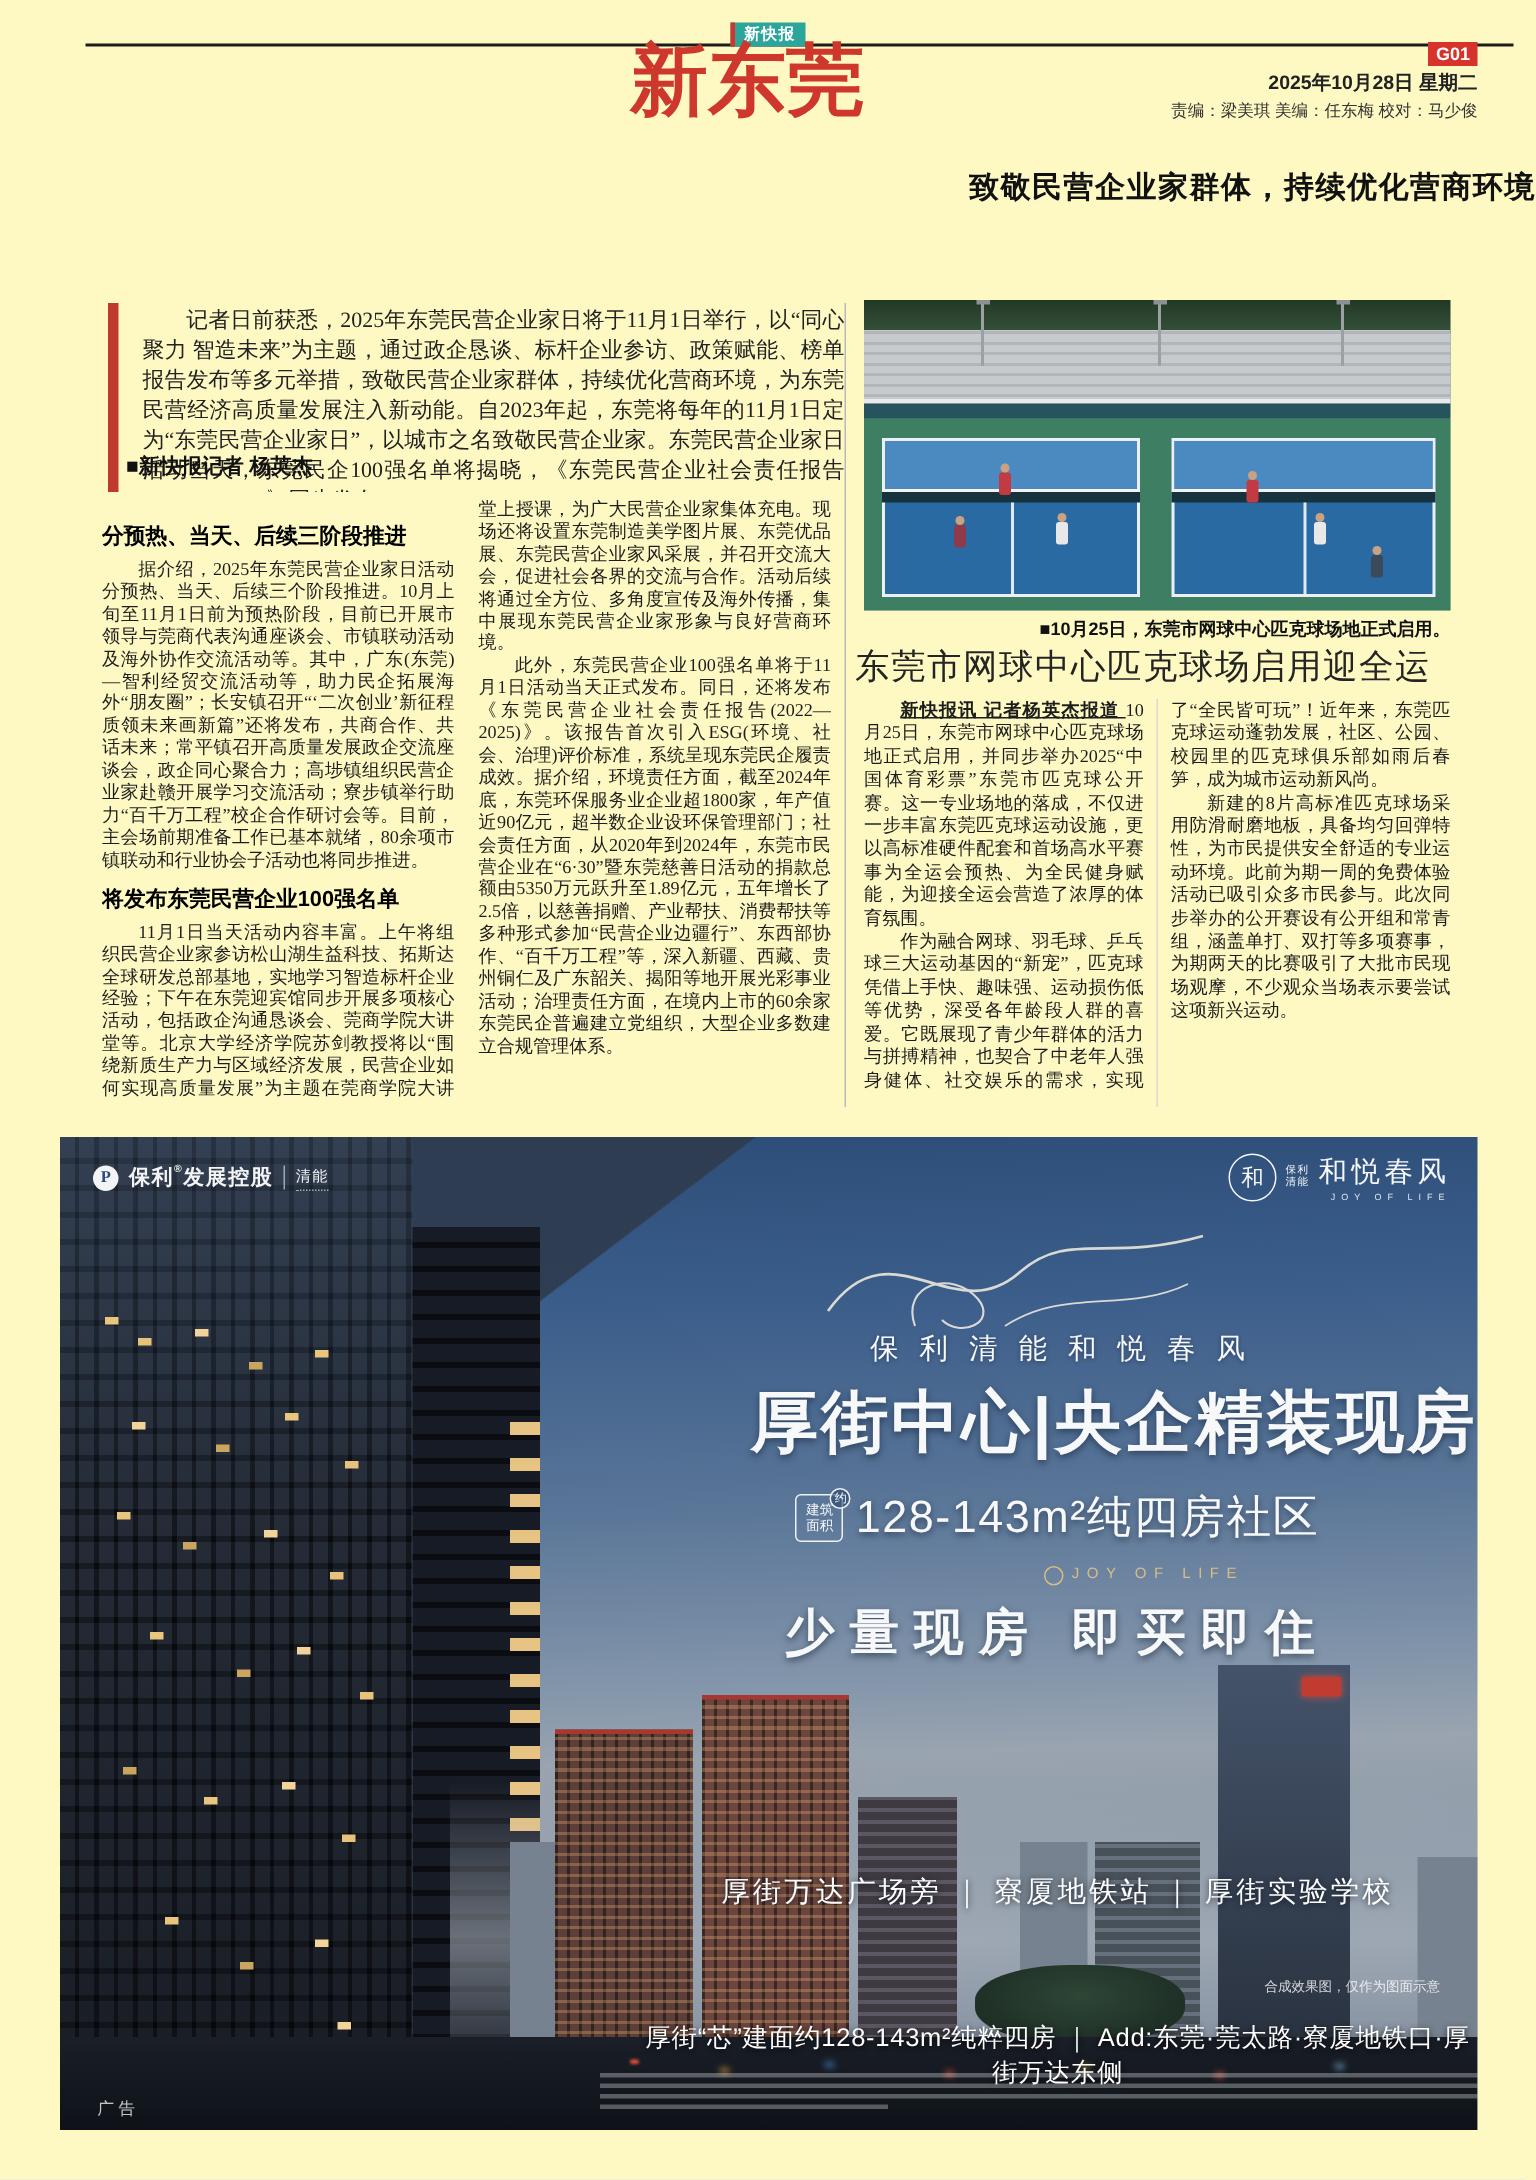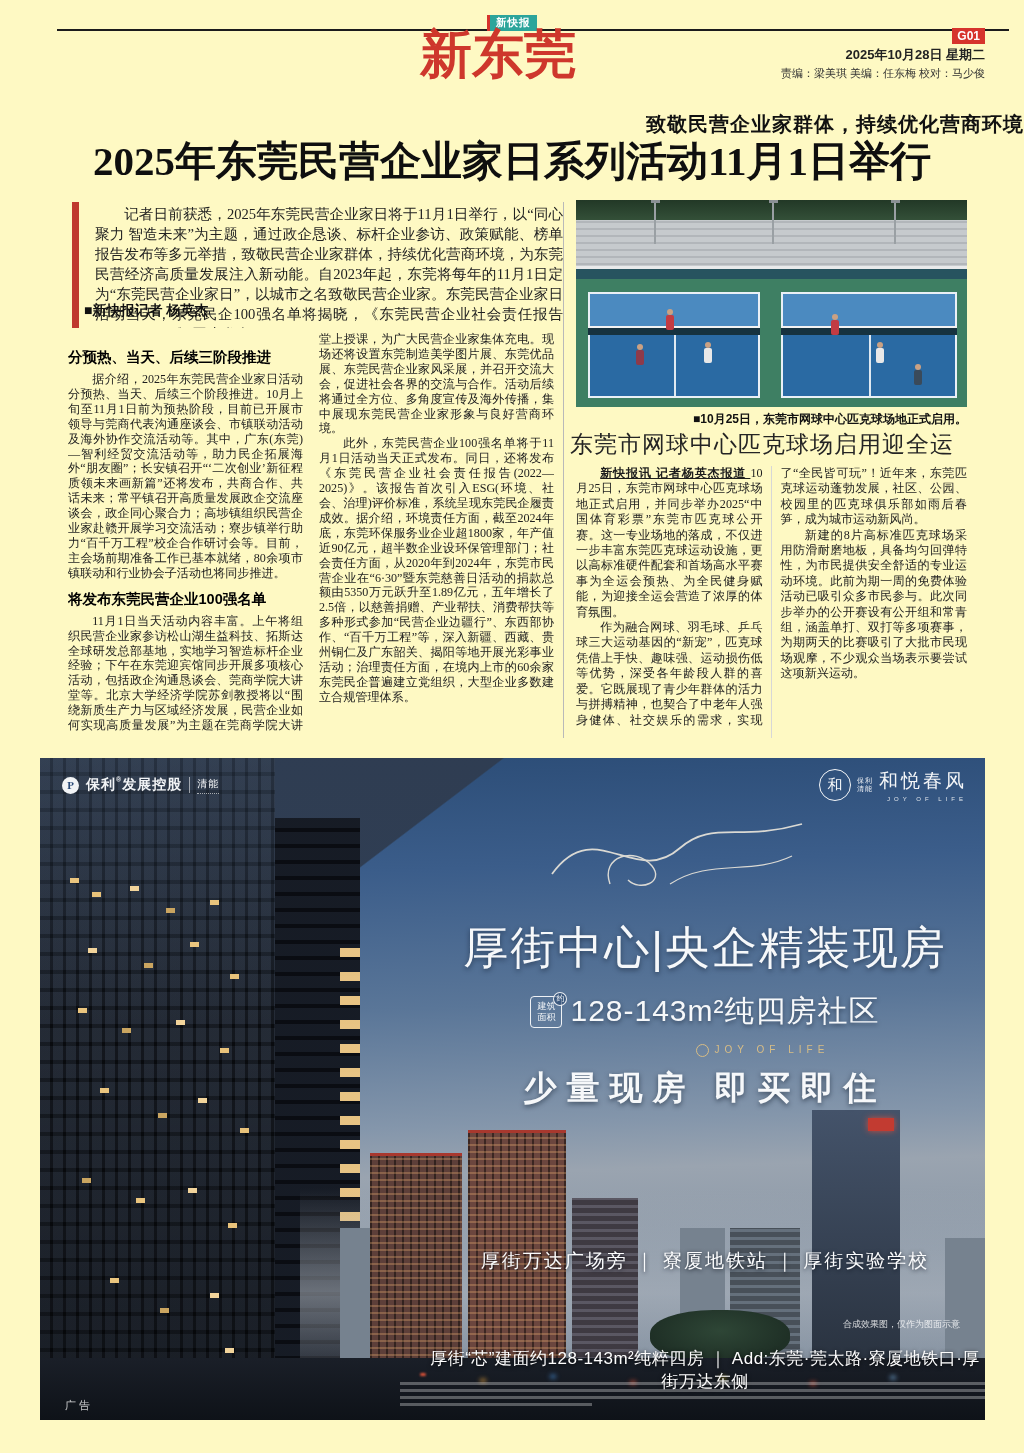--- a/index.html
+++ b/index.html
@@ -112,22 +112,22 @@
   .brand-circle{width:30px;height:30px;border-radius:50%;border:1.5px solid #f4f6f8;
       display:flex;align-items:center;justify-content:center;font-size:15px;}
   .brand-small{font-size:7px;line-height:8px;letter-spacing:1px;}
   .brand-name{font-size:19px;letter-spacing:3px;}
   .brand-sub{display:block;font-size:6px;letter-spacing:4px;color:rgba(255,255,255,.85);margin-top:2px;text-align:right;}
 
   .ad-center{left:385px;top:0;width:560px;height:662px;text-align:center;color:#f6f8fa;position:absolute;}
   .flourish{left:115px;top:38px;width:300px;height:95px;opacity:.9;}
   .slogan{left:0;top:128px;width:560px;font-size:19px;letter-spacing:14px;text-indent:14px;
       text-shadow:0 1px 3px rgba(10,20,35,.45);}
-  .ad-headline{left:0;top:160px;width:560px;font-size:45px;font-weight:400;letter-spacing:2px;
-      text-shadow:0 2px 5px rgba(10,20,35,.5);}
+  .ad-headline{left:0;top:160px;width:560px;font-size:45px;font-weight:700;letter-spacing:2px;
+      text-shadow:0 2px 5px rgba(10,20,35,.5);text-align:right;}
   .area-line{left:0;top:233px;width:560px;display:flex;align-items:center;justify-content:center;gap:8px;}
   .area-line *{position:static;}
   .area-badge{width:30px;height:30px;border:1px solid rgba(255,255,255,.9);border-radius:4px;
       font-size:9px;line-height:11px;display:flex;flex-direction:column;align-items:center;justify-content:center;position:relative;}
   .area-approx{position:absolute;right:-6px;top:-5px;width:12px;height:12px;border-radius:50%;
       border:1px solid rgba(255,255,255,.9);font-size:8px;line-height:12px;background:rgba(40,70,110,.6);}
   .area-text{font-size:30px;font-weight:500;letter-spacing:1px;text-shadow:0 2px 4px rgba(10,20,35,.5);}
   .joy-line{left:0;top:286px;width:560px;font-size:10px;letter-spacing:5px;color:#d8bd85;}
   .joy-icon{display:inline-block;width:11px;height:11px;border:1px solid #d8bd85;border-radius:50%;
       vertical-align:-2px;margin-right:6px;position:static;}
@@ -151,21 +151,20 @@
   <div class="abs toprule"></div>
   <div class="abs brand-badge">新快报</div>
   <div class="abs paper-title">新东莞</div>
   <div class="abs meta-col">
     <span class="page-badge">G01</span>
     <span class="date-line">2025年10月28日 星期二</span>
     <span class="credit-line">责编：梁美琪 美编：任东梅 校对：马少俊</span>
   </div>
 
   <div class="abs kicker">致敬民营企业家群体，持续优化营商环境</div>
-  <div class="abs headline1">2025年东莞民营企业家日系列活动11月1日举行</div>
 
   <div class="abs intro">记者日前获悉，2025年东莞民营企业家日将于11月1日举行，以“同心聚力 智造未来”为主题，通过政企恳谈、标杆企业参访、政策赋能、榜单报告发布等多元举措，致敬民营企业家群体，持续优化营商环境，为东莞民营经济高质量发展注入新动能。自2023年起，东莞将每年的11月1日定为“东莞民营企业家日”，以城市之名致敬民营企业家。东莞民营企业家日活动当天，东莞民企100强名单将揭晓，《东莞民营企业社会责任报告(2022—2025)》同步发布。</div>
   <div class="abs byline">■新快报记者 杨英杰</div>
 
   <div class="abs body1">
     <div class="cols2">
       <div class="subhead first">分预热、当天、后续三阶段推进</div>
       <p>据介绍，2025年东莞民营企业家日活动分预热、当天、后续三个阶段推进。10月上旬至11月1日前为预热阶段，目前已开展市领导与莞商代表沟通座谈会、市镇联动活动及海外协作交流活动等。其中，广东(东莞)—智利经贸交流活动等，助力民企拓展海外“朋友圈”；长安镇召开“‘二次创业’新征程 质领未来画新篇”还将发布，共商合作、共话未来；常平镇召开高质量发展政企交流座谈会，政企同心聚合力；高埗镇组织民营企业家赴赣开展学习交流活动；寮步镇举行助力“百千万工程”校企合作研讨会等。目前，主会场前期准备工作已基本就绪，80余项市镇联动和行业协会子活动也将同步推进。</p>
       <div class="subhead">将发布东莞民营企业100强名单</div>
       <p>11月1日当天活动内容丰富。上午将组织民营企业家参访松山湖生益科技、拓斯达全球研发总部基地，实地学习智造标杆企业经验；下午在东莞迎宾馆同步开展多项核心活动，包括政企沟通恳谈会、莞商学院大讲堂等。北京大学经济学院苏剑教授将以“围绕新质生产力与区域经济发展，民营企业如何实现高质量发展”为主题在莞商学院大讲堂上授课，为广大民营企业家集体充电。现场还将设置东莞制造美学图片展、东莞优品展、东莞民营企业家风采展，并召开交流大会，促进社会各界的交流与合作。活动后续将通过全方位、多角度宣传及海外传播，集中展现东莞民营企业家形象与良好营商环境。</p>
@@ -249,20 +248,21 @@
         <span class="brand-sub">JOY OF LIFE</span>
       </span>
     </div>
 
     <div class="ad-center">
       <svg class="flourish" viewBox="0 0 300 95">
         <path d="M12,78 C55,18 95,92 140,52 C172,24 198,46 262,28" fill="none" stroke="#ece7dc" stroke-width="1.8"></path>
         <path d="M70,88 C60,60 95,50 112,70 C125,86 100,96 88,84" fill="none" stroke="#ece7dc" stroke-width="1.4"></path>
         <path d="M130,88 C170,62 210,80 252,60" fill="none" stroke="#ece7dc" stroke-width="1.2"></path>
       </svg>
+      <div class="slogan">保利清能和悦春风</div>
       <div class="ad-headline">厚街中心|央企精装现房</div>
       <div class="area-line">
         <span class="area-badge">
           <span>建筑</span>
             <span>面积</span>
           <span class="area-approx">约</span>
         </span>
         <span class="area-text">128-143m²纯四房社区</span>
       </div>
       <div class="joy-line"><span class="joy-icon"></span><span>JOY OF LIFE</span></div>

